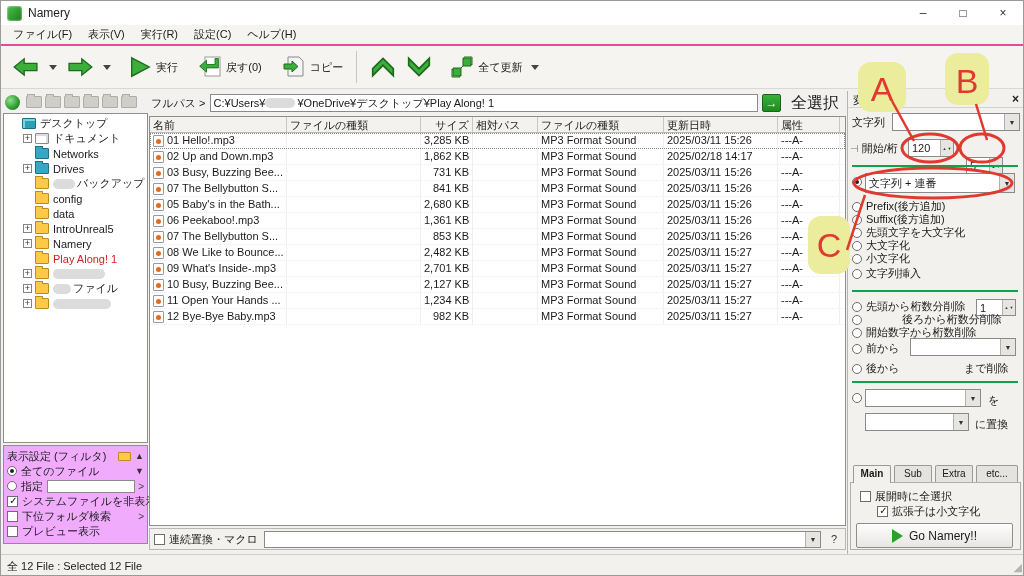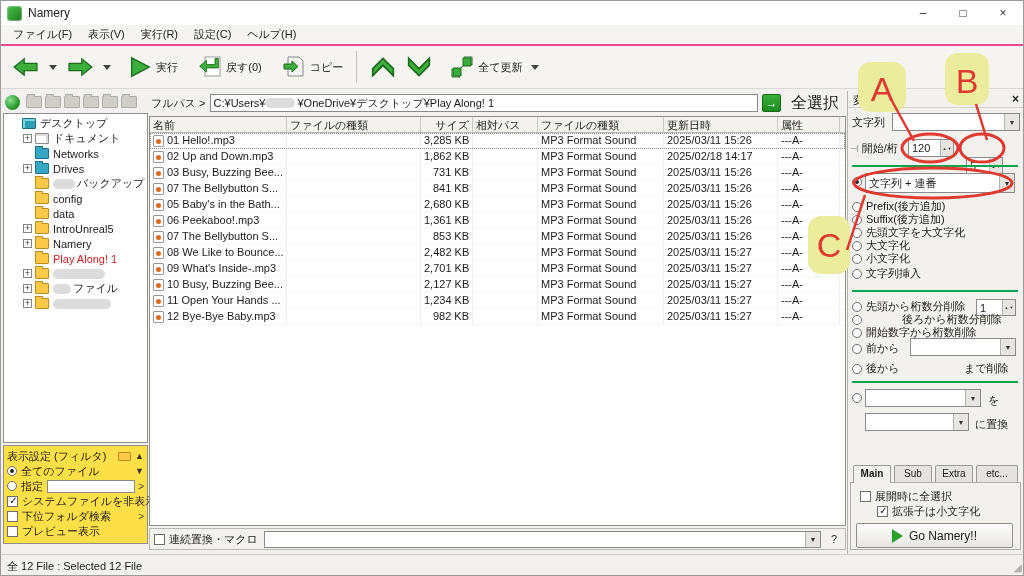--- a/index.html
+++ b/index.html
@@ -40,21 +40,21 @@
   .folder { background:#fdc946; border:1px solid #bd8c1e; }
   .folder::before { content:""; position:absolute; top:-3px; left:-1px; width:6px; height:2px; background:#fdc946; border:1px solid #bd8c1e; border-bottom:none; }
   .folder-teal { background:#37a7c6; border:1px solid #1f6f87; }
   .folder-teal::before { content:""; position:absolute; top:-3px; left:-1px; width:6px; height:2px; background:#37a7c6; border:1px solid #1f6f87; border-bottom:none; }
   .desktop { background:#2e9fb5; border:1px solid #1c6c80; box-shadow:inset 2px 2px 0 #7fd4e2; }
   .document { background:#ffffff; border:1px solid #8a8a8a; box-shadow:inset -2px 2px 0 #dcdcdc; }
   .tlabel { font-size:11px; }
   .blur { display:inline-block; height:10px; background:#dcdcdc; border-radius:5px; margin-right:2px; }
 
   
-  #filter-panel { position:absolute; left:2px; top:444px; width:145px; height:99px; background:#fde047; border:1px solid #8f8e8a; padding:2px 3px; }
+  #filter-panel { position:absolute; left:2px; top:444px; width:145px; height:99px; background:#f0abfc; border:1px solid #8f8e8a; padding:2px 3px; }
   .fp-row { display:flex; align-items:center; height:14px; margin-top:1px; white-space:nowrap; }
   .fp-title { font-size:11px; flex:1; }
   .mini-folder { width:13px; height:9px; background:#fdc946; border:1px solid #bd8c1e; border-radius:1px; margin-right:4px; }
   .tri-up { font-size:9px; color:#333; }
   .tri-down { font-size:9px; color:#333; margin-left:auto; }
   .more-arrow { margin-left:auto; font-size:10px; color:#444; }
   .radio { width:10px; height:10px; border:1px solid #6d6d6d; border-radius:50%; background:#fff; margin-right:4px; flex:none; position:relative; }
   .radio.selected::after { content:""; position:absolute; left:2px; top:2px; width:4px; height:4px; border-radius:50%; background:#222; }
   .checkbox { width:11px; height:11px; border:1px solid #6d6d6d; background:#fff; margin-right:4px; flex:none; position:relative; font-size:10px; line-height:10px; text-align:center; }
   .checkbox.checked::after { content:"✓"; position:absolute; left:0; top:-1px; width:11px; font-weight:bold; color:#111; }

